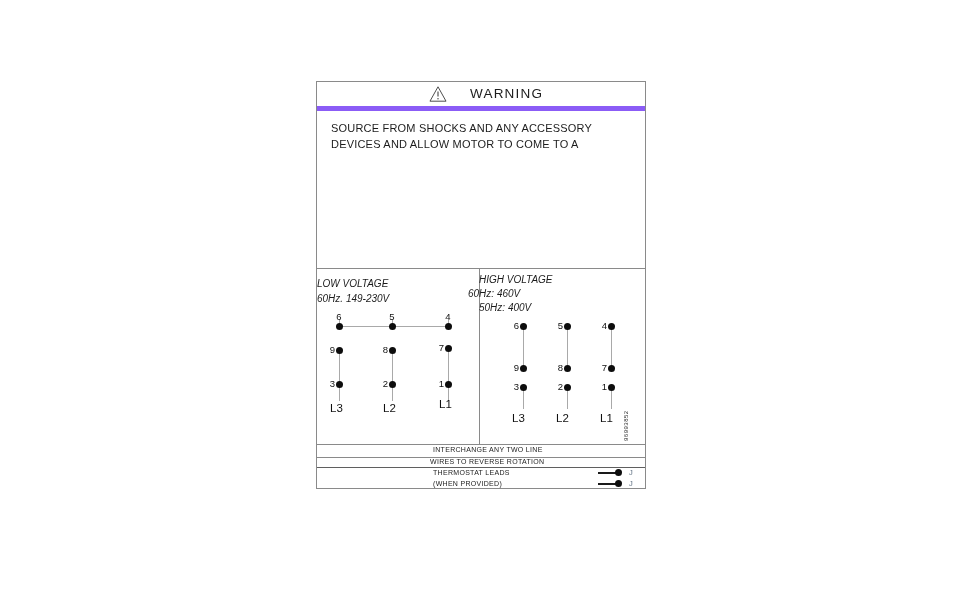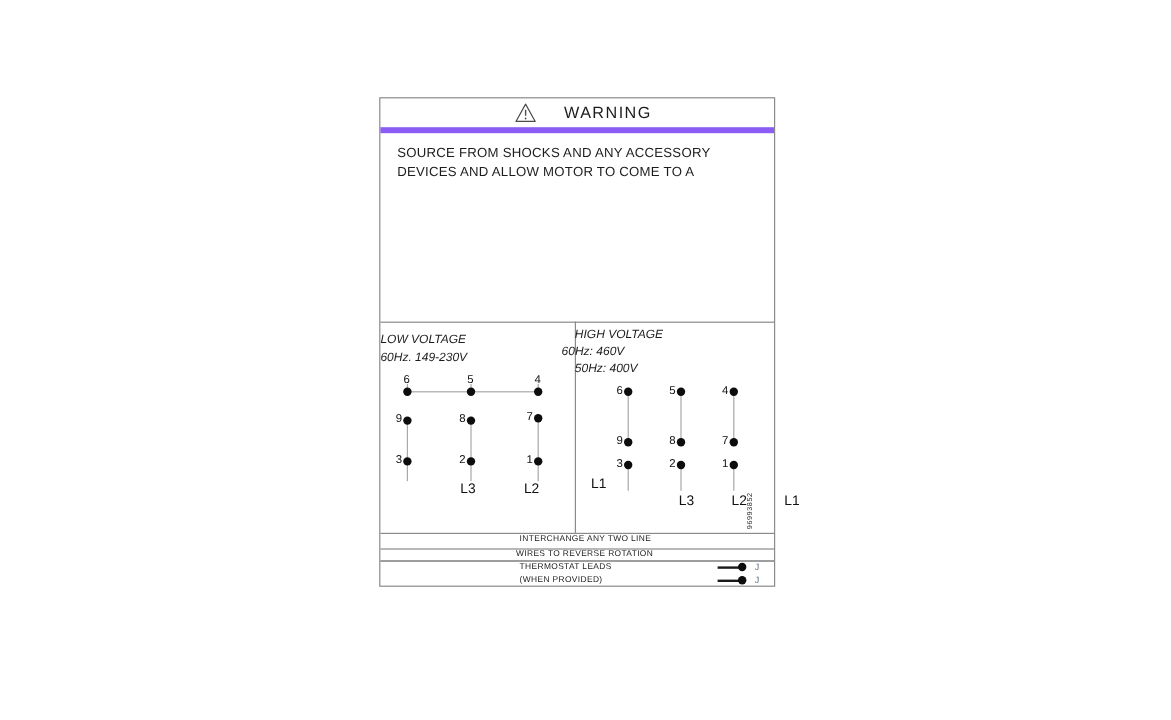--- a/index.html
+++ b/index.html
@@ -17,21 +17,21 @@
   .para+.para{margin-top:16px;}
   
   .hl,.vl{position:absolute;background:#8a8a8a;}
   .wire{position:absolute;background:#a9a9a9;}
   .lead{position:absolute;background:#1a1a1a;}
   
   .dot{position:absolute;width:7px;height:7px;border-radius:50%;background:#0d0d0d;}
   .num{position:absolute;font-size:9.5px;color:#111;width:12px;}
   .num.r{text-align:right;}
   .num.c{text-align:center;}
-  .llbl{position:absolute;font-size:11.5px;color:#111;width:24px;text-align:center;margin-left:48px;}
+  .llbl{position:absolute;font-size:11.5px;color:#111;width:24px;text-align:left;}
   .sect-title{position:absolute;font-size:10px;text-align:left;color:#1c1c1c;font-style:italic;}
   
   .ft{position:absolute;font-size:7px;letter-spacing:0.3px;color:#222;white-space:nowrap;}
   .jlbl{position:absolute;font-size:7.5px;color:#5d6e80;}
   .pn{position:absolute;left:306px;top:303px;width:13px;height:56px;font-size:6px;
       letter-spacing:0.5px;color:#2a2a2a;writing-mode:vertical-rl;transform:rotate(180deg);}
 </style>
 </head>
 <body>
 

